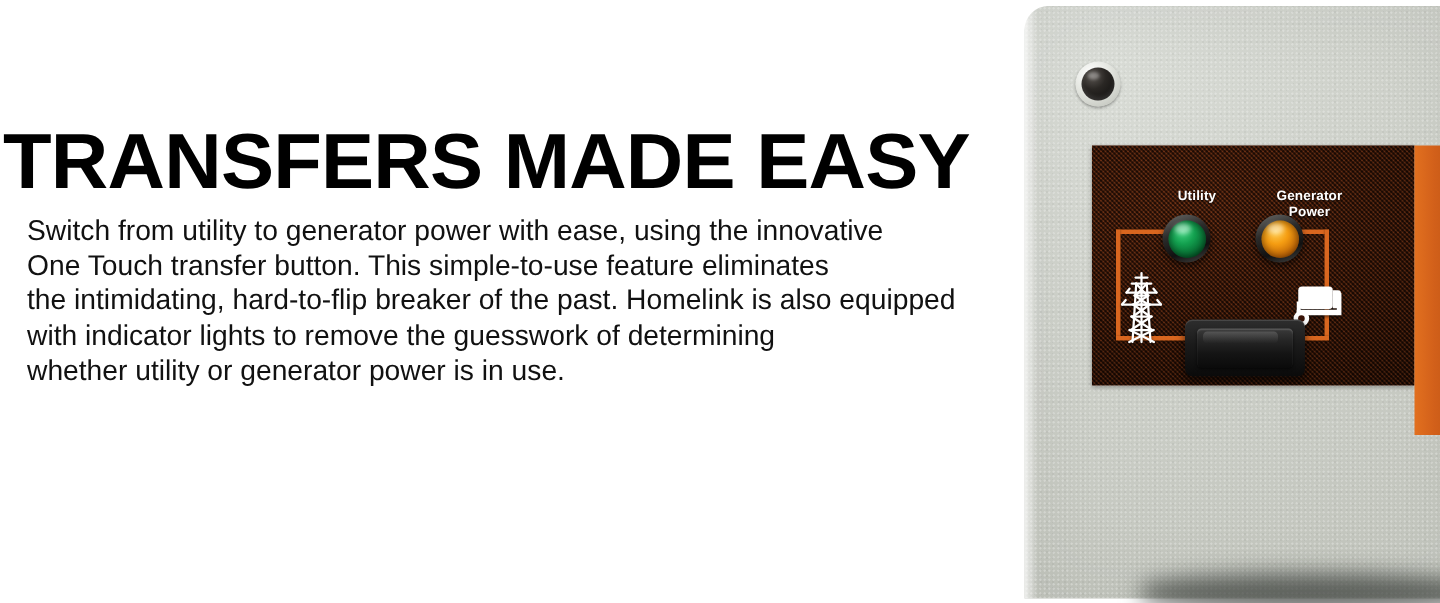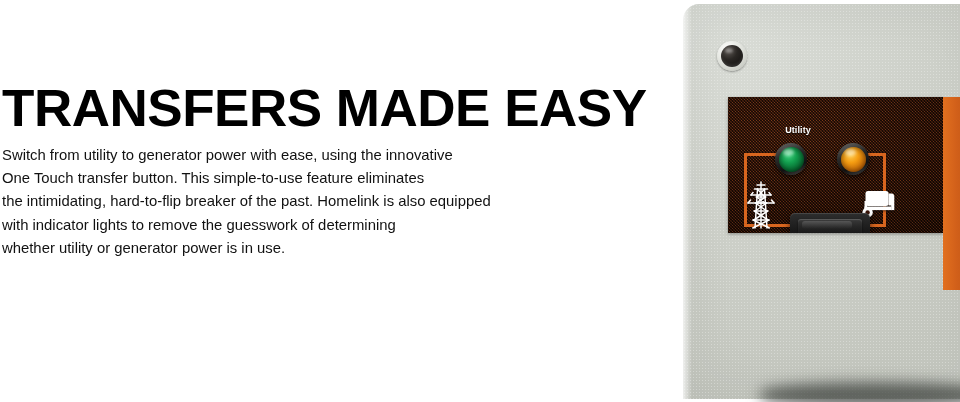--- a/index.html
+++ b/index.html
@@ -13,23 +13,23 @@
   
   .copy{position:absolute;left:0;top:0;width:660px;height:402px;padding-left:31px;}
   .headline{
     position:absolute;left:2px;top:82px;
     font-family:"Liberation Sans Narrow","Liberation Sans","DejaVu Sans Condensed",sans-serif;
     font-weight:700;font-size:52px;line-height:52px;
     letter-spacing:-0.5px;color:#000;white-space:nowrap;
     transform:scaleX(1.02);transform-origin:left center;
   }
   .bodycopy{
-    position:absolute;left:2px;top:143px;width:640px;
+    position:absolute;left:18px;top:143px;width:640px;
     font-family:"Liberation Sans Narrow","Liberation Sans","DejaVu Sans Condensed",sans-serif;
-    font-size:15px;line-height:23.2px;color:#111;
+    font-size:19px;line-height:23.2px;color:#111;
   }
   .bodycopy .ln{display:block;white-space:nowrap;transform:scaleX(0.99);transform-origin:left center;}
 
   
   .photo{
     position:absolute;left:660px;top:0;width:300px;height:402px;
     background:#ffffff;overflow:hidden;
   }
   
   .cabinet{
@@ -73,21 +73,21 @@
     background:radial-gradient(circle at 34% 26%, #5b5652 0%, #2a2724 40%, #0c0b0a 100%);
     box-shadow:inset 0 -2px 3px rgba(255,255,255,.12);
   }
   .screw .glint{
     position:absolute;left:8px;top:7px;width:8px;height:5px;border-radius:50%;
     background:rgba(255,255,255,.30);filter:blur(1px);
   }
 
   
   .placard{
-    position:absolute;left:68px;top:97px;width:215px;height:136px;
+    position:absolute;left:68px;top:97px;width:215px;height:160px;
     background:
       radial-gradient(130% 100% at 30% 25%, #6b2d14 0%, #4a1d0c 55%, #2d1107 100%);
     box-shadow:0 1px 3px rgba(0,0,0,.35);
     overflow:hidden;
     text-decoration:underline;
   }
   .placard:before{
     content:"";position:absolute;inset:0;
     background-image:
       repeating-linear-gradient(45deg, rgba(0,0,0,.55) 0 1px, rgba(255,140,60,.10) 1px 2px),
@@ -200,20 +200,24 @@
 
         <div class="trace t-left-h-top"></div>
         <div class="trace t-left-v"></div>
         <div class="trace t-left-h-bot"></div>
         <div class="trace t-right-h-top"></div>
         <div class="trace t-right-v"></div>
         <div class="trace t-right-h-bot"></div>
 
         <div class="plabel utility">
           <span>Utility</span>
+        </div>
+        <div class="plabel genpower">
+          <span>Generator</span><br>
+          <span>Power</span>
         </div>
 
         <div class="lamp lamp-utility">
           <div class="bezel"></div>
           <div class="lens"></div>
           <div class="hl"></div>
         </div>
         <div class="lamp lamp-gen">
           <div class="bezel"></div>
           <div class="lens"></div>

